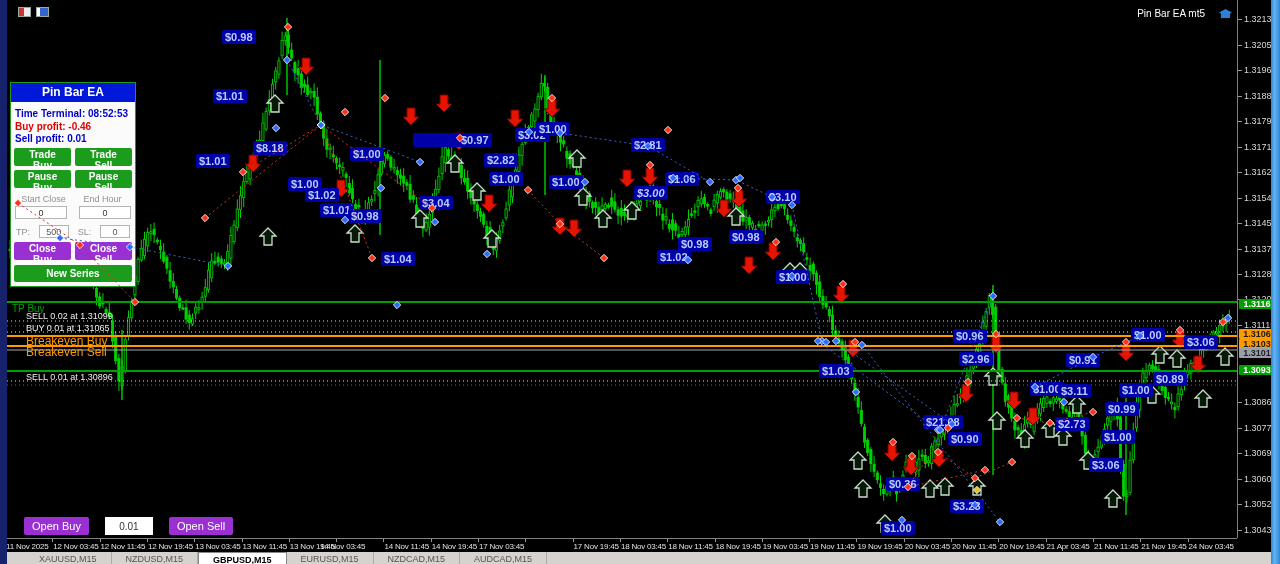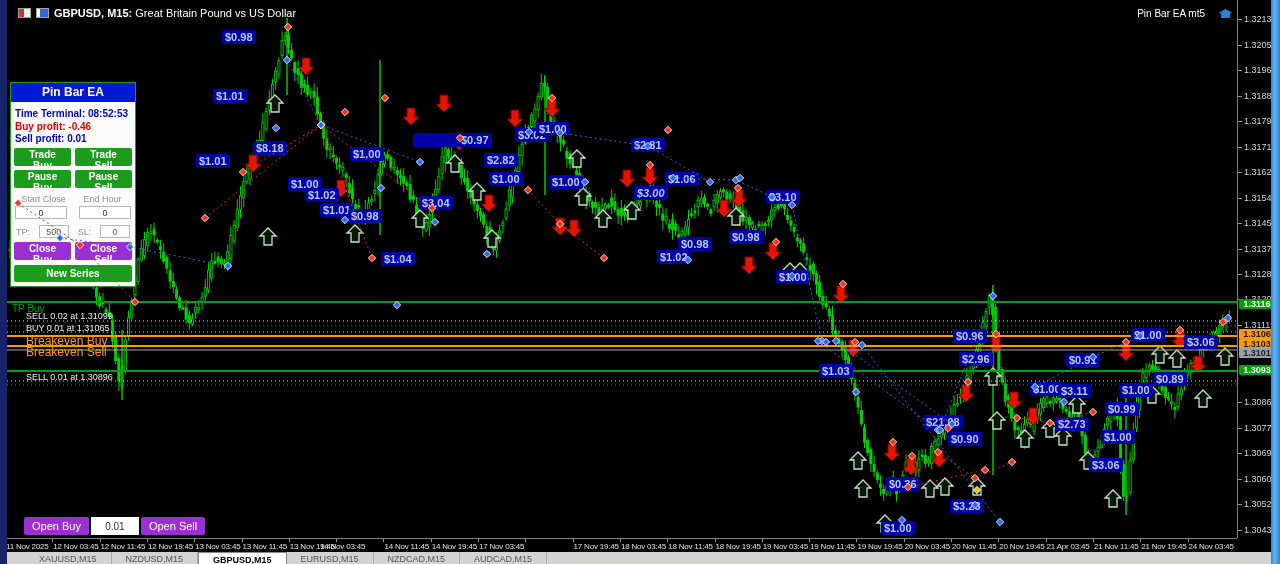--- a/index.html
+++ b/index.html
@@ -45,21 +45,21 @@
   .vbtn{flex:1;background:#9b30d2;color:#fff;border:none;border-radius:2px;font-size:10px;font-weight:bold;height:18px;cursor:pointer;}
   .grayrow{display:flex;margin-top:6px;}
   .grayrow span{flex:1;text-align:center;color:#8f8f8f;font-size:9px;}
   .inrow{display:flex;gap:10px;margin-top:2px;justify-content:space-around;}
   .inrow input{width:52px;height:13px;border:1px solid #b5b5b5;font-size:9px;text-align:center;color:#333;}
   .tpslrow{display:flex;align-items:center;gap:3px;margin-top:6px;justify-content:space-between;padding:0 2px;}
   .tpslrow label{color:#8f8f8f;font-size:9px;}
   .tpslrow input{width:30px;height:13px;border:1px solid #b5b5b5;font-size:9px;text-align:center;color:#555;}
   .newbtn{width:100%;margin-top:5px;background:#1c9c1c;color:#fff;border:none;border-radius:2px;font-size:10px;font-weight:bold;height:17px;cursor:pointer;}
   
-  #trade-bar{position:absolute;left:24px;top:517px;z-index:10;display:flex;gap:2px;align-items:center;}
+  #trade-bar{position:absolute;left:24px;top:517px;z-index:10;display:flex;gap:16px;align-items:center;}
   #trade-bar .pb{background:#9b30d2;color:#fff;border:none;border-radius:2px;font-size:11px;height:18px;padding:0 8px;cursor:pointer;}
   #trade-bar input{width:48px;height:18px;border:none;font-size:10px;text-align:center;color:#333;background:#fff;}
 </style>
 </head>
 <body>
 
 <div id="win">
   <svg id="chart-svg" width="1280" height="564">
       <defs>
         <clipPath id="plot">
@@ -914,22 +914,20 @@
         <line x1="7" y1="350" x2="1237" y2="350" stroke="#a8a8a8" stroke-width="1"></line>
         <line x1="7" y1="371" x2="1237" y2="371" stroke="#00a000" stroke-width="2"></line>
         <line x1="7" y1="381" x2="1237" y2="381" stroke="#e0e0e0" stroke-width="1" stroke-dasharray="1,3"></line>
         <line x1="7" y1="385" x2="1237" y2="385" stroke="#00b400" stroke-width="1" stroke-dasharray="1,3"></line>
       </g>
     </svg>
 
   <div class="chart-title">
     <span class="mini-icon red"></span>
     <span class="mini-icon blue"></span>
-    <span><b>GBPUSD, M15:</b>
-    <span>Great Britain Pound vs US Dollar</span></span>
   </div>
 
   <div class="ea-credit">
     <span>Pin Bar EA mt5</span>
     <span class="cap-icon"></span>
   </div>
 
   <div id="line-labels">
       <div class="line-label" style="left: 12px; top: 303px; color: rgb(0, 160, 0); font-size: 10px;">TP Buy</div>
       <div class="line-label" style="left: 26px; top: 311px; color: rgb(240, 240, 240); font-size: 9px;">SELL 0.02 at 1.31099</div>

